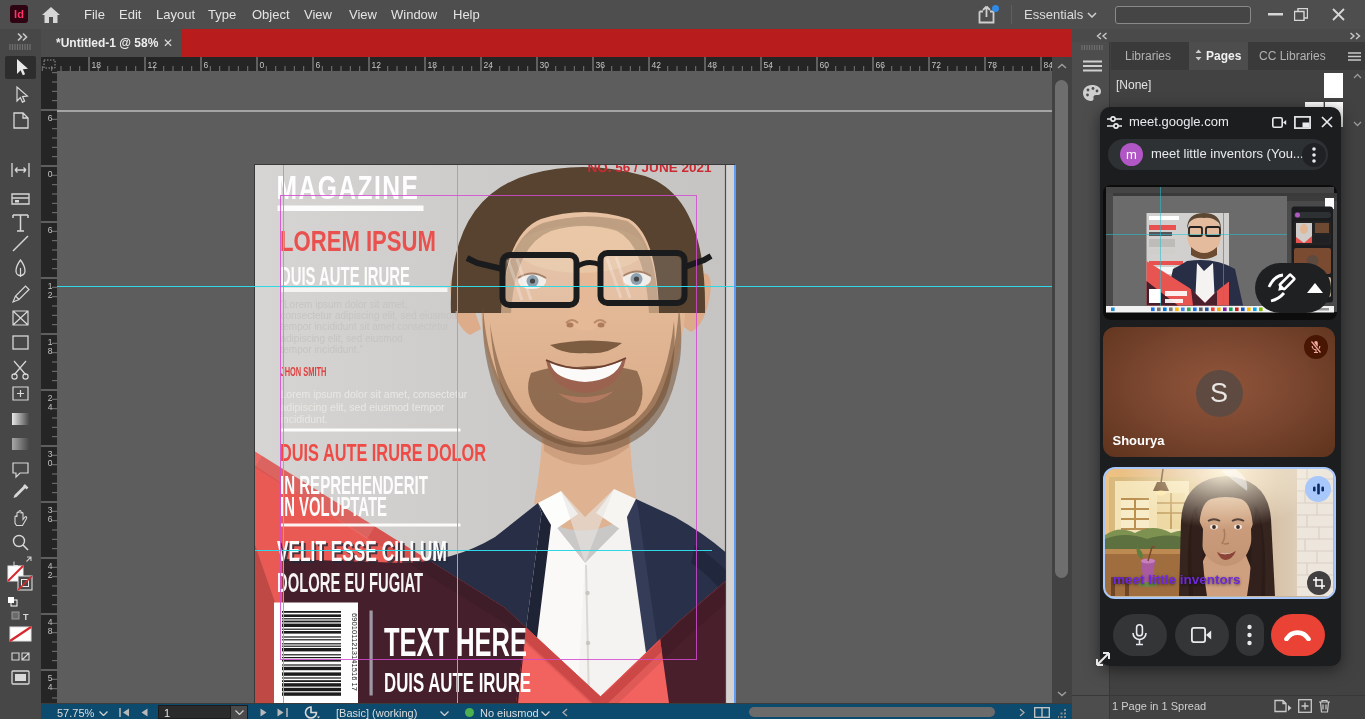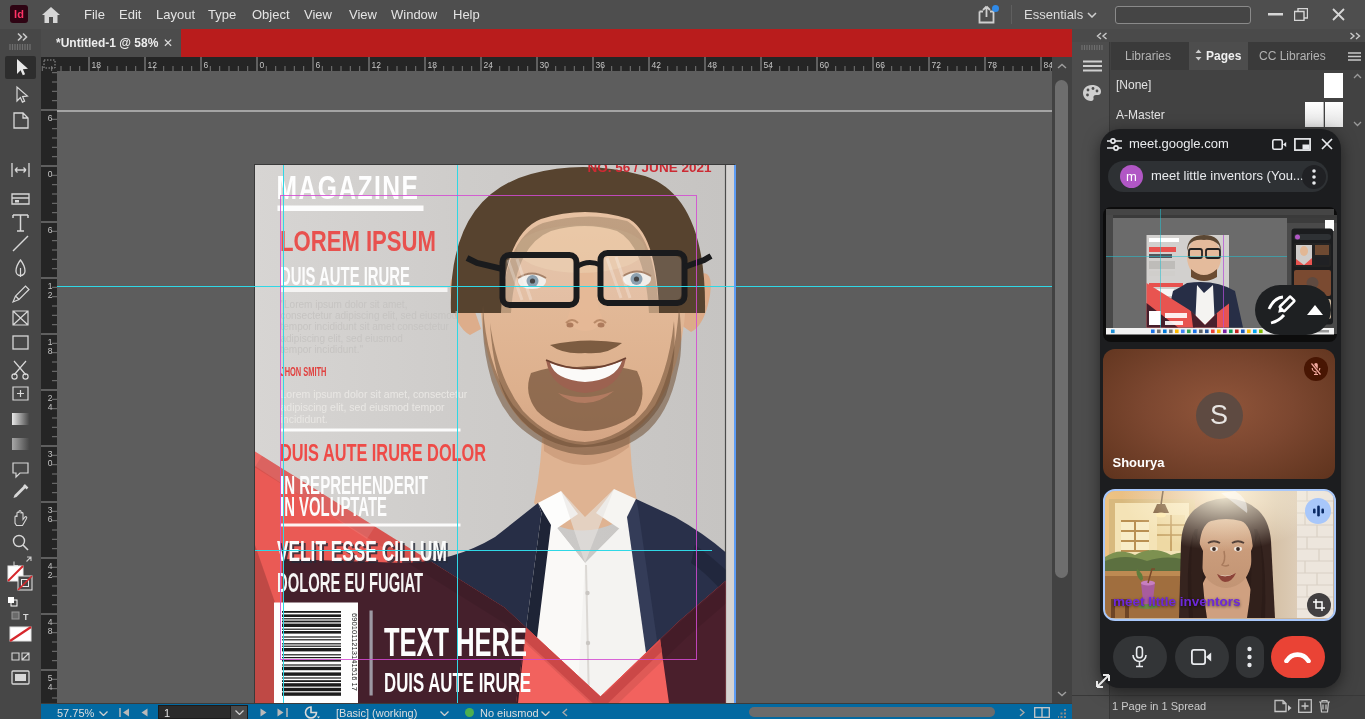--- a/index.html
+++ b/index.html
@@ -22,27 +22,27 @@
 
   
   #hruler { position:absolute; left:41px; top:57px; width:1011px; height:14px; background:#252525; overflow:hidden; }
   #vruler { position:absolute; left:41px; top:71px; width:16px; height:632px; background:#252525; overflow:hidden; }
 
   
   #canvas { position:absolute; left:57px; top:71px; width:995px; height:632px; background:#5d5d5d; overflow:hidden; }
   
   #vscroll { position:absolute; left:1052px; top:57px; width:20px; height:646px; background:#424242; }
   #vthumb { position:absolute; left:3px; top:23px; width:13px; height:498px; background:#6e6e6e; border-radius:7px; }
-  #statusbar { position:absolute; left:41px; top:703px; width:1034px; height:16px; background:#0369a1; border-top:1px solid #3c3c3c; color:#dedede; font-size:11px; }
+  #statusbar { position:absolute; left:41px; top:703px; width:1034px; height:16px; background:#0c4a6e; border-top:1px solid #3c3c3c; color:#dedede; font-size:11px; }
 
   
   #rightpanel { position:absolute; left:1072px; top:29px; width:293px; height:690px; background:#424242; }
 
   
-  #meet { position:absolute; left:1100px; top:129px; width:241px; height:559px; background:#1c1d1f; border-radius:20px; box-shadow:0 4px 16px rgba(0,0,0,.5); }
+  #meet { position:absolute; left:1100px; top:107px; width:241px; height:559px; background:#1c1d1f; border-radius:10px; box-shadow:0 4px 16px rgba(0,0,0,.5); }
 </style>
 </head>
 <body>
 <div id="app">
   <div id="menubar">
     <div id="idlogo">Id</div>
     <svg class="abs" style="left:42px;top:7px" width="18" height="16" viewBox="0 0 18 16">
         <path d="M9 0 L18 8 L15.5 8 L15.5 16 L11 16 L11 10 L7 10 L7 16 L2.5 16 L2.5 8 L0 8 Z" fill="#d6d6d6"></path>
       </svg>
     <span class="menuitem" style="left:84px">File</span>

